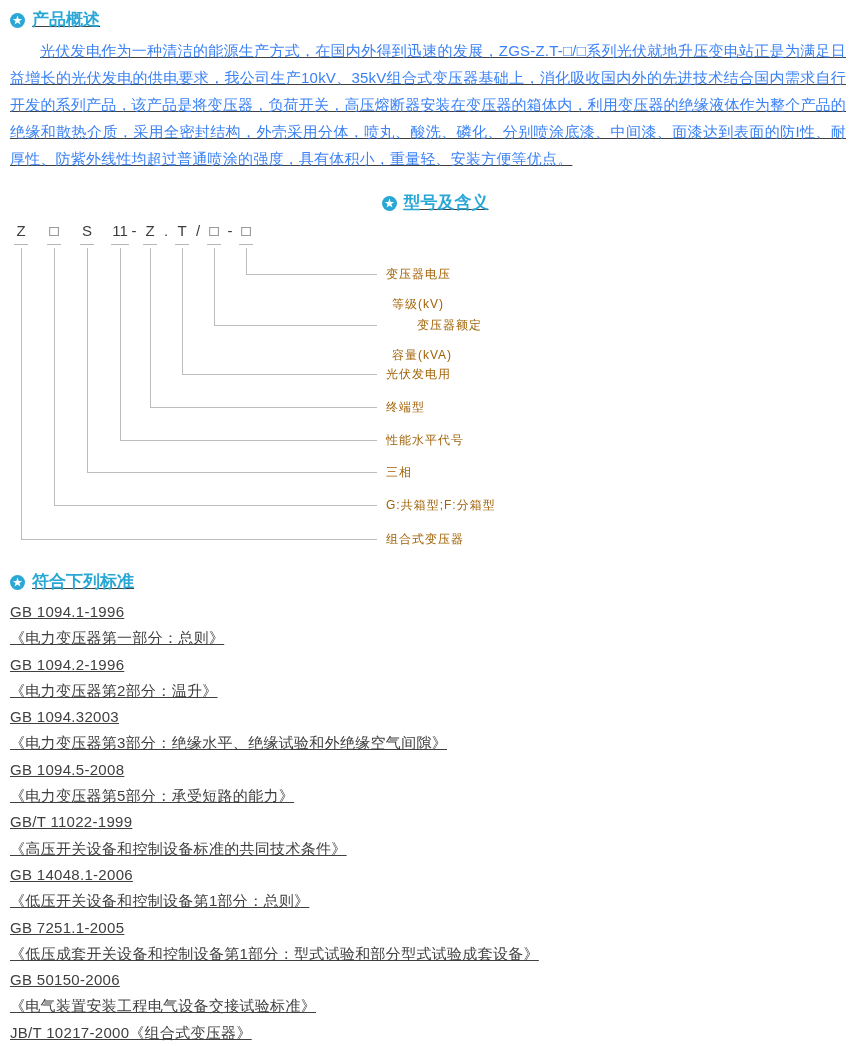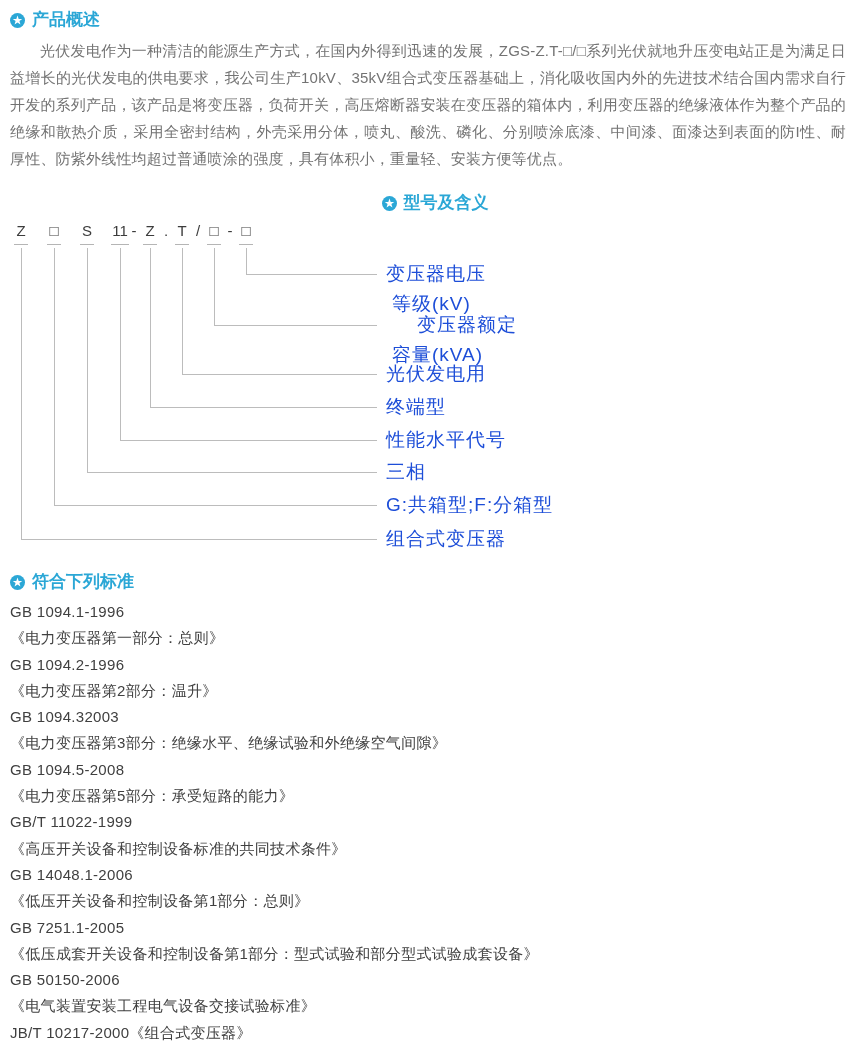--- a/index.html
+++ b/index.html
@@ -5,21 +5,21 @@
   * { box-sizing: border-box; }
   html, body { margin: 0; padding: 0; }
   body {
     width: 860px;
     height: 1046px;
     background: #ffffff;
     font-family: "Liberation Sans", "DejaVu Sans", sans-serif;
     color: #404040;
     overflow: hidden;
   }
-  .page { width: 860px; height: 1046px; position: relative; }
+  .page { width: 860px; height: 1046px; position: relative; text-decoration: underline; }
 
   
   .sec-header {
     display: flex;
     align-items: center;
     gap: 7px;
     margin: 0;
     padding-left: 10px;
     font-size: 17px;
     font-weight: 600;
@@ -31,21 +31,21 @@
 
   .sec-header.first { padding-top: 10px; }
 
   
   .body-text {
     margin: 7px 14px 0 10px;
     font-size: 15px;
     line-height: 27px;
     text-align: justify;
     text-indent: 2em;
-    color: #737373;
+    color: #3b82f6;
     letter-spacing: 0.2px;
   }
 
   .model-header { margin-top: 21px; justify-content: center; }
 
   
   .diagram {
     position: relative;
     height: 336px;
     margin-top: 7px;
@@ -79,23 +79,23 @@
   .h-t    { top: 154px; left: 182px; width: 195px; }
   .h-z2   { top: 187px; left: 150px; width: 227px; }
   .h-11   { top: 220px; left: 120px; width: 257px; }
   .h-s    { top: 252px; left: 87px;  width: 290px; }
   .h-box1 { top: 285px; left: 54px;  width: 323px; }
   .h-z1   { top: 319px; left: 21px;  width: 356px; }
 
   .dlabel {
     position: absolute;
     left: 386px;
-    font-size: 19px;
+    font-size: 12px;
     line-height: 18px;
-    color: #1d4ed8;
+    color: #a16207;
     white-space: nowrap;
     letter-spacing: 1px;
   }
   .dlabel.l2 { left: 392px; }
   .lp0  { top: 45px; }  .lp0b { top: 75px; }
   .lp1  { top: 96px; margin-left: 31px; }  .lp1b { top: 126px; }
   .lp2  { top: 145px; } .lp3  { top: 178px; }
   .lp4  { top: 211px; } .lp5  { top: 243px; }
   .lp6  { top: 276px; } .lp7  { top: 310px; }
 

